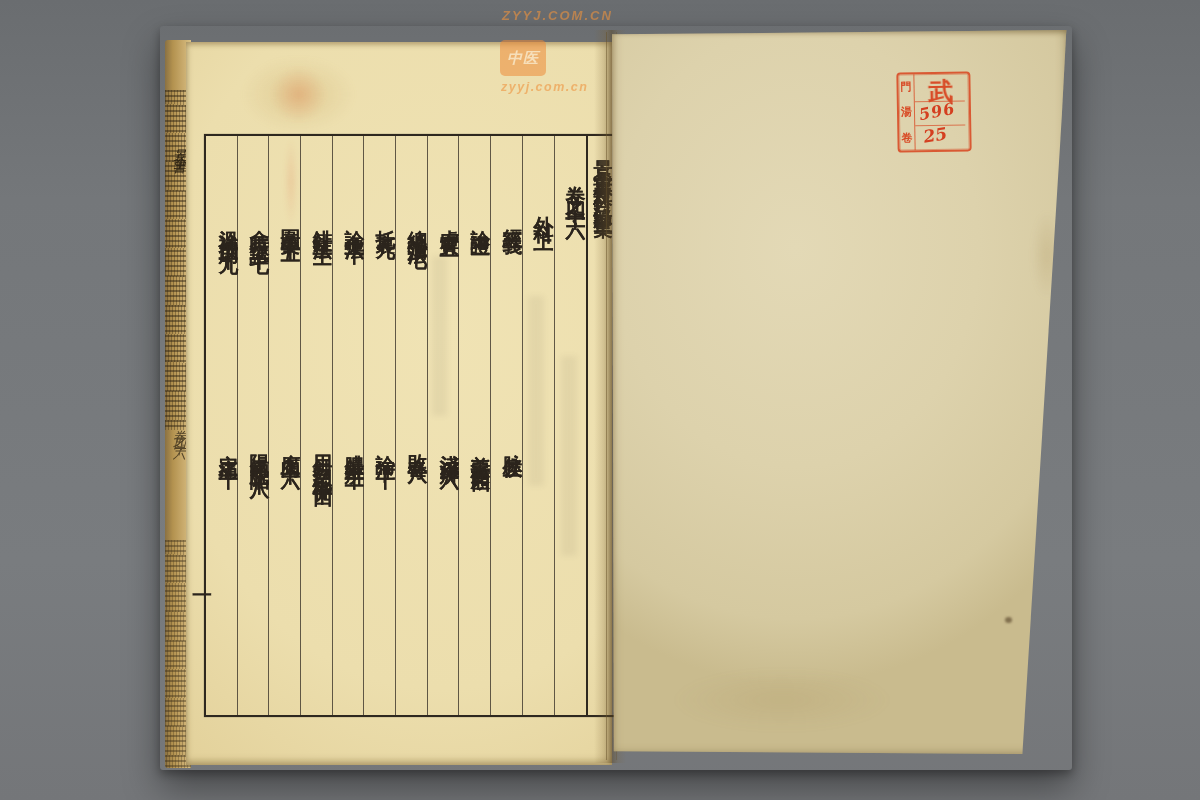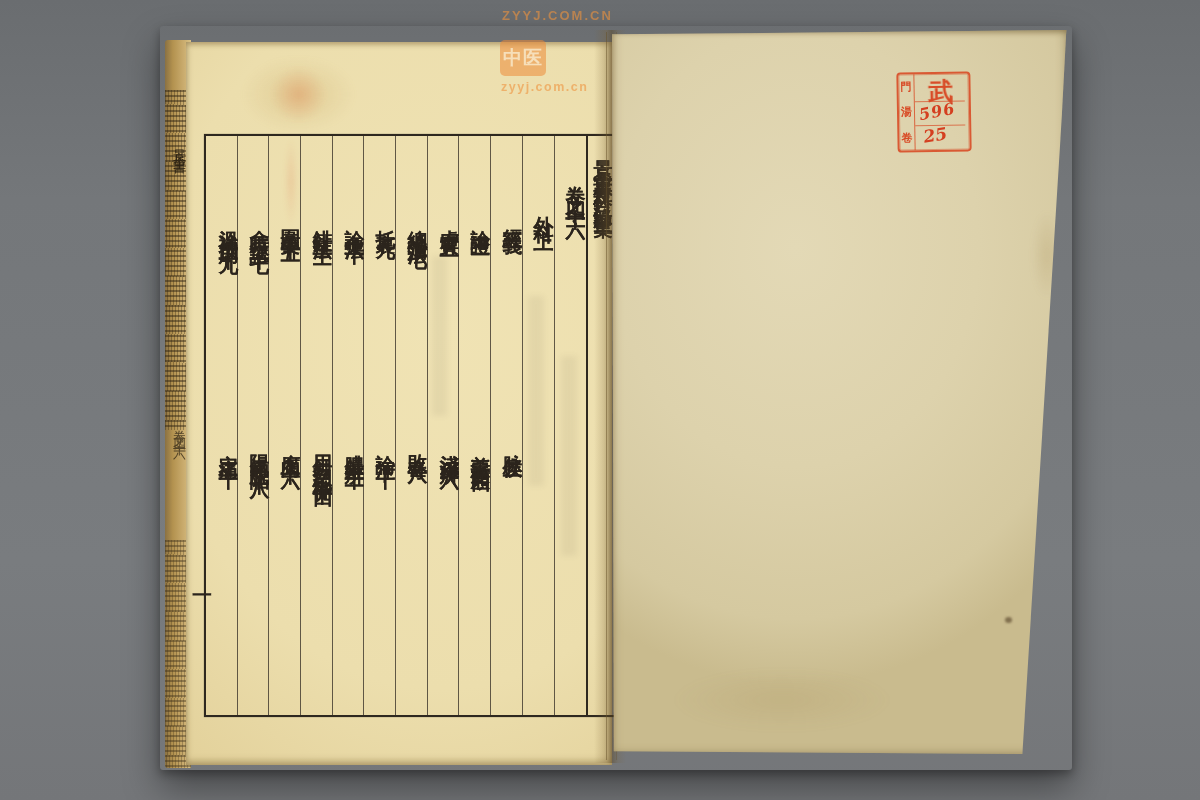--- a/index.html
+++ b/index.html
@@ -1,19 +1,19 @@
 <!DOCTYPE html>
 <html><head>
 <meta charset="utf-8">
 <style>
   html,body{margin:0;padding:0;background:#5e6164;}
   #scene{position:relative;width:1200px;height:800px;overflow:hidden;
     background:linear-gradient(180deg,#6a6d70 0%,#74777a 25%,#797c7f 70%,#747679 100%);
     font-family:"Liberation Serif","DejaVu Serif",serif;}
-  .abs{position:absolute;}
+  .abs{position:absolute;font-style:italic;}
   
   #book{position:absolute;left:160px;top:26px;width:912px;height:744px;
     box-shadow:0 18px 36px rgba(0,0,0,.40),0 4px 10px rgba(0,0,0,.30);border-radius:3px;}
   
   #fore-edge{position:absolute;left:165px;top:40px;width:26px;height:728px;
     background:linear-gradient(90deg,#8a7142 0%,#b3924f 30%,#c9ab6d 70%,#d9c184 100%);
     border-radius:3px 0 0 3px;overflow:hidden;}
   #fore-edge .speckle{position:absolute;left:0;width:100%;
     background:
       repeating-linear-gradient(180deg,rgba(40,30,15,.45) 0 2px,transparent 2px 5px),
@@ -63,21 +63,21 @@
   #stamp .row2{position:absolute;left:16px;top:51px;width:50px;border-top:1.2px solid rgba(216,75,38,.7);}
   #stamp .hand{position:absolute;font-style:italic;font-weight:700;color:#d43f20;
     font-family:"DejaVu Serif",serif;}
   #num-top{left:20px;top:28px;font-size:16px;transform:rotate(-10deg);letter-spacing:1px;}
   #num-bot{left:24px;top:51px;font-size:17px;transform:rotate(-8deg);}
   
   .wm{color:rgba(238,146,62,.6);font-family:"Liberation Sans","DejaVu Sans",sans-serif;font-weight:700;}
   #wm-top{left:502px;top:8px;font-size:13px;letter-spacing:2px;filter:blur(.6px);}
   #wm-logo{left:500px;top:40px;width:46px;height:36px;background:rgba(236,138,56,.55);
     border-radius:5px;display:flex;align-items:center;justify-content:center;
-    color:rgba(248,232,200,.85);font-size:19px;font-weight:700;letter-spacing:1px;filter:blur(.4px);}
+    color:rgba(248,232,200,.85);font-size:15px;font-weight:700;letter-spacing:1px;filter:blur(.4px);}
   #wm-url{left:501px;top:80px;font-size:12.5px;letter-spacing:1.5px;filter:blur(.4px);}
   #page-num{position:absolute;left:6px;top:540px;font-size:20px;color:#2b241c;font-weight:700;}
 </style>
 </head>
 <body>
 
 <div id="scene">
   <div id="book"></div>
 
   <div id="fore-edge">

